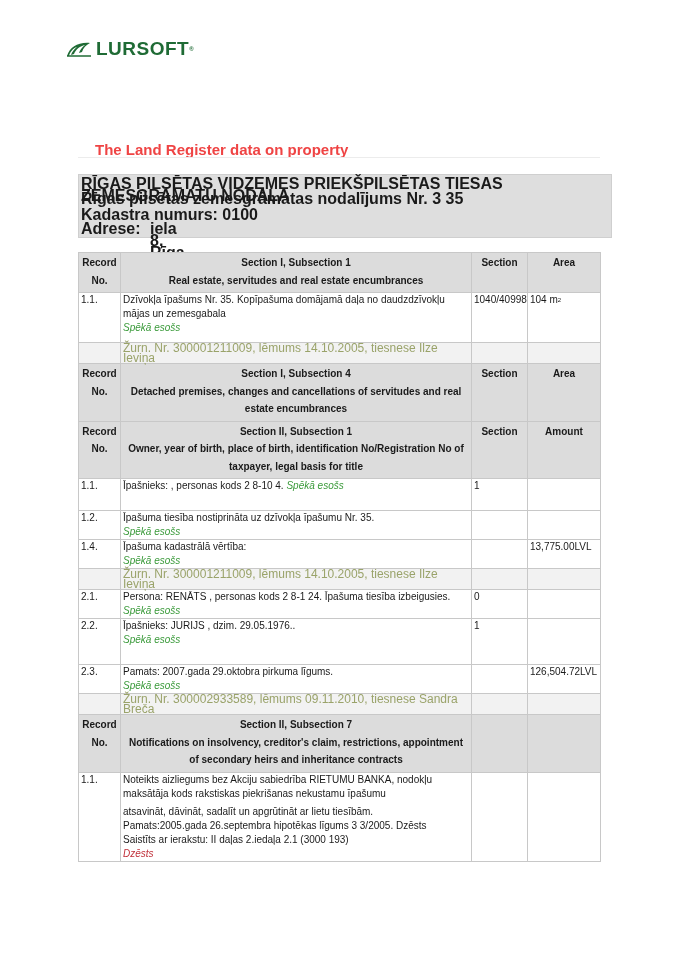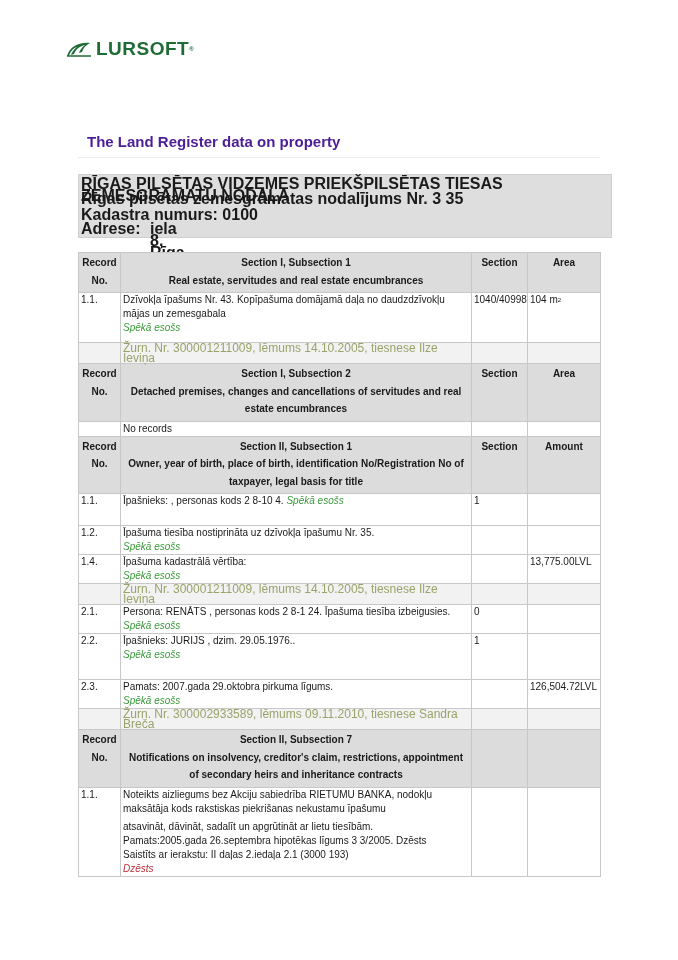--- a/index.html
+++ b/index.html
@@ -3,21 +3,21 @@
 <meta charset="utf-8">
 <style>
   html, body { margin: 0; padding: 0; background: #ffffff; }
   body { width: 678px; height: 960px; position: relative; overflow: hidden;
          font-family: "Liberation Sans", sans-serif; color: #1a1a1a; }
   .logo { position: absolute; left: 66px; top: 38px; height: 22px; display: flex; align-items: center; }
   .logo svg { display: block; }
   .logo-text { font-family: "Liberation Sans", sans-serif; font-weight: bold; font-size: 19px;
                color: #1f6b35; letter-spacing: 0.5px; margin-left: 4px; line-height: 20px; }
   .logo-reg { font-size: 6px; vertical-align: top; color: #1f6b35; }
-  .page-title { position: absolute; left: 79px; top: 125px; font-size: 15px; font-weight: bold; color: #4c1d95; margin: 8px; }
+  .page-title { position: absolute; left: 79px; top: 125px; font-size: 15px; font-weight: bold; color: #ef4444; margin: 16px; }
   .divider { position: absolute; left: 78px; top: 157px; width: 522px; height: 1px; background: #ececec; }
 
   .info { position: absolute; left: 78px; top: 174px; width: 520px; height: 62px;
           background: #dedede; border: 1px solid #cfcfcf; font-size: 16px; font-weight: bold; padding-left: 12px; }
   .info div { position: absolute; left: 2px; line-height: 12px; }
   .info .l1 { top: 3px; }
   .info .l2 { top: 18px; }
   .info .l3 { top: 34px; }
   .info .l4 { top: 48px; }
   .info .addr-val { position: absolute; left: 69px; }
@@ -65,42 +65,36 @@
 
   <tbody>
       <tr class="hdr">
     <td class="rec"><span>Record</span><br><span>No.</span></td>
     <td><span>Section I, Subsection 1</span><br><span>Real estate, servitudes and real estate encumbrances</span></td>
     <td>Section</td>
     <td>Area</td>
   </tr>
   <tr class="data" style="height:50px">
     <td>1.1.</td>
-    <td><span>Dzīvokļa īpašums Nr. 43. Kopīpašuma domājamā daļa no daudzdzīvokļu mājas un zemesgabala</span><br><span class="green">Spēkā esošs</span></td>
+    <td><span>Dzīvokļa īpašums Nr. 35. Kopīpašuma domājamā daļa no daudzdzīvokļu mājas un zemesgabala</span><br><span class="green">Spēkā esošs</span></td>
     <td>1040/40998</td>
     <td><span>104 m</span><span class="sup">2</span></td>
   </tr>
   <tr class="jour">
     <td></td>
         <td>Žurn. Nr. 300001211009, lēmums 14.10.2005, tiesnese Ilze Ieviņa</td>
         <td></td>
         <td></td>
   </tr>
 
   <tr class="hdr">
     <td class="rec"><span>Record</span><br><span>No.</span></td>
-    <td><span>Section I, Subsection 2</span><br><span>Detached premises, changes and cancellations of servitudes and real estate encumbrances</span></td>
+    <td><span>Section I, Subsection 4</span><br><span>Detached premises, changes and cancellations of servitudes and real estate encumbrances</span></td>
     <td>Section</td>
     <td>Area</td>
-  </tr>
-  <tr class="data">
-    <td></td>
-        <td>No records</td>
-        <td></td>
-        <td></td>
   </tr>
 
   <tr class="hdr">
     <td class="rec"><span>Record</span><br><span>No.</span></td>
     <td><span>Section II, Subsection 1</span><br><span>Owner, year of birth, place of birth, identification No/Registration No of taxpayer, legal basis for title</span></td>
     <td>Section</td>
     <td>Amount</td>
   </tr>
   <tr class="data" style="height:32px">
     <td>1.1.</td>

